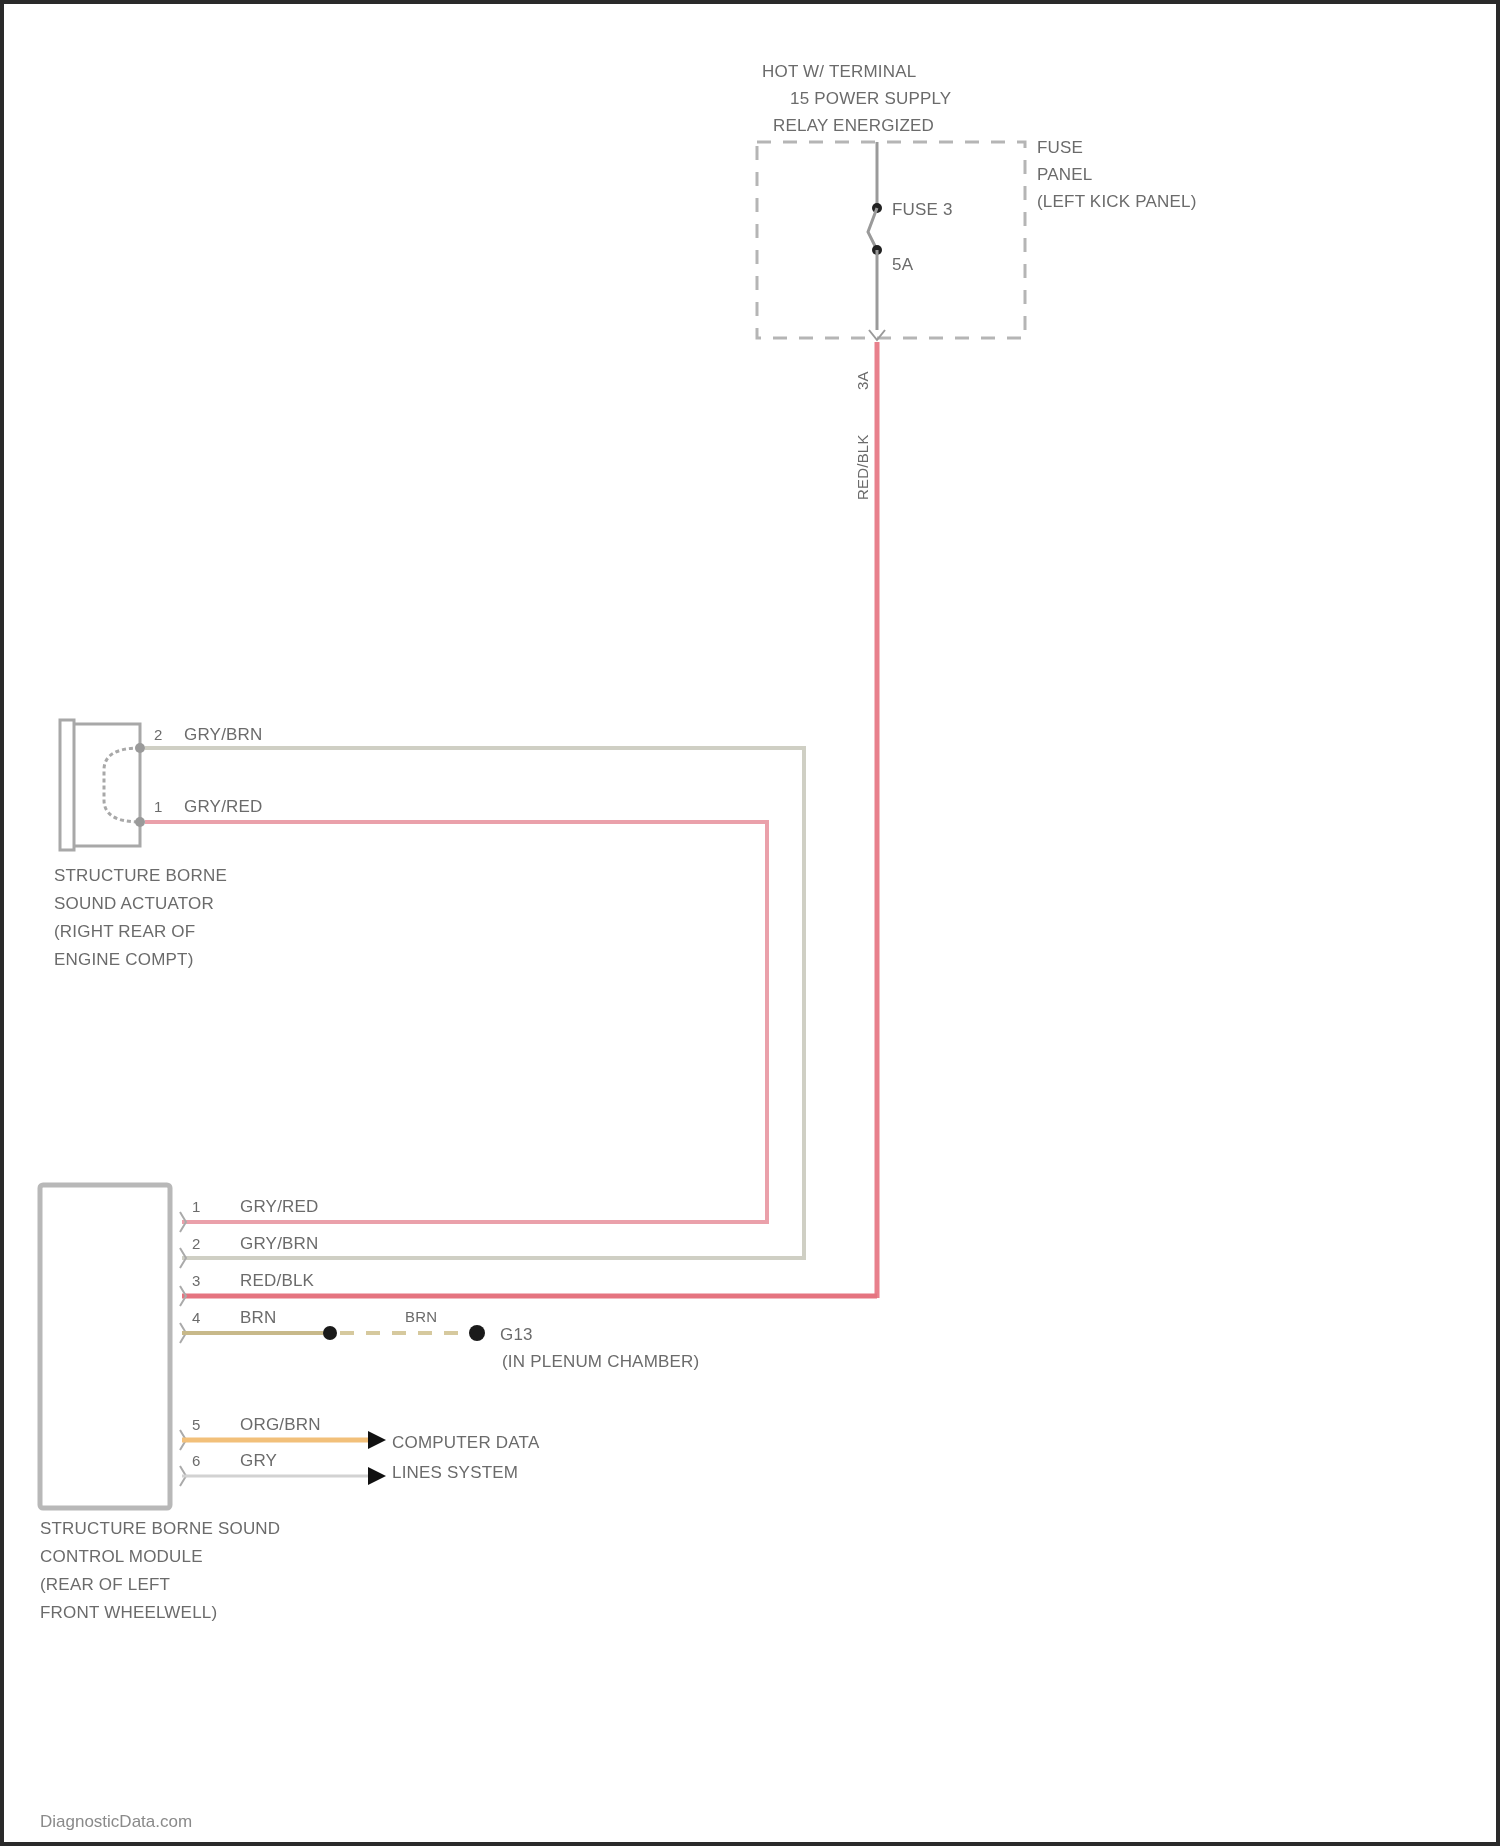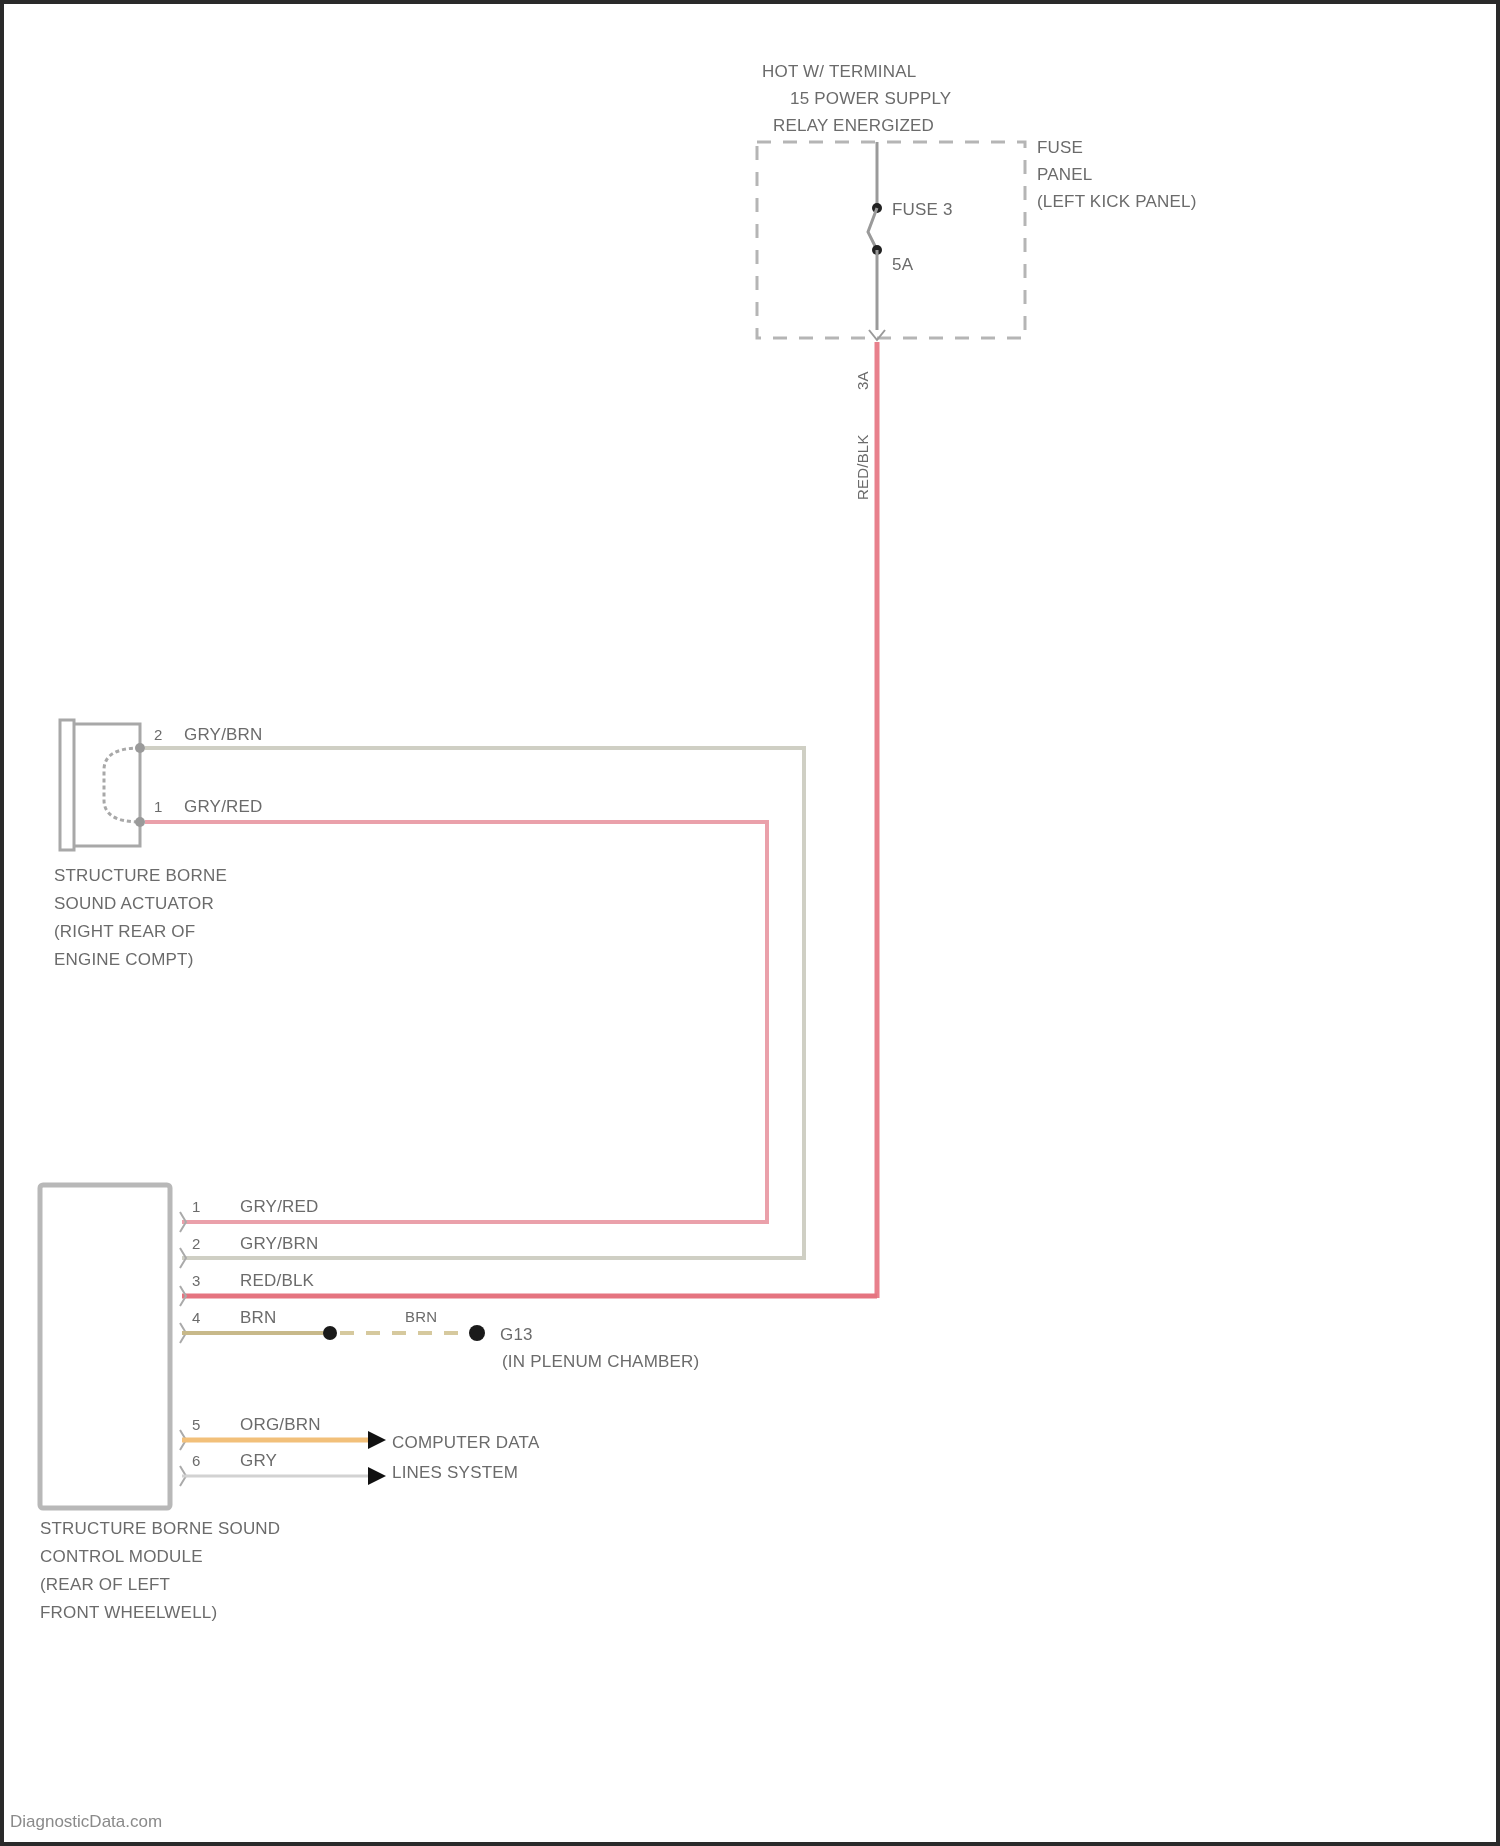--- a/index.html
+++ b/index.html
@@ -4,21 +4,21 @@
 <style>
   html, body { margin: 0; padding: 0; background: #ffffff; }
   body { width: 1500px; height: 1846px; position: relative; overflow: hidden;
          font-family: "Liberation Sans", sans-serif; }
   .frame { position: absolute; left: 0; top: 0; width: 1500px; height: 1846px;
            box-sizing: border-box; border: 4px solid #2a2a2a; background: #fff; }
   svg.diagram { position: absolute; left: 0; top: 0; }
   .lbl { font-family: "Liberation Sans", sans-serif; font-size: 17px; fill: #6b6b6b;
          letter-spacing: 0.2px; }
   .lbl-sm { font-size: 15px; }
-  .wm { position: absolute; left: 10px; top: 1812px; font-size: 17px; color: #8a8a8a;
+  .wm { position: absolute; left: 40px; top: 1812px; font-size: 17px; color: #8a8a8a;
         font-family: "Liberation Sans", sans-serif; }
 </style>
 </head>
 <body>
 
 <div class="frame"></div>
 
 <svg class="diagram" width="1500" height="1846" viewBox="0 0 1500 1846">
 
   <text class="lbl" x="762" y="77">HOT W/ TERMINAL</text>

